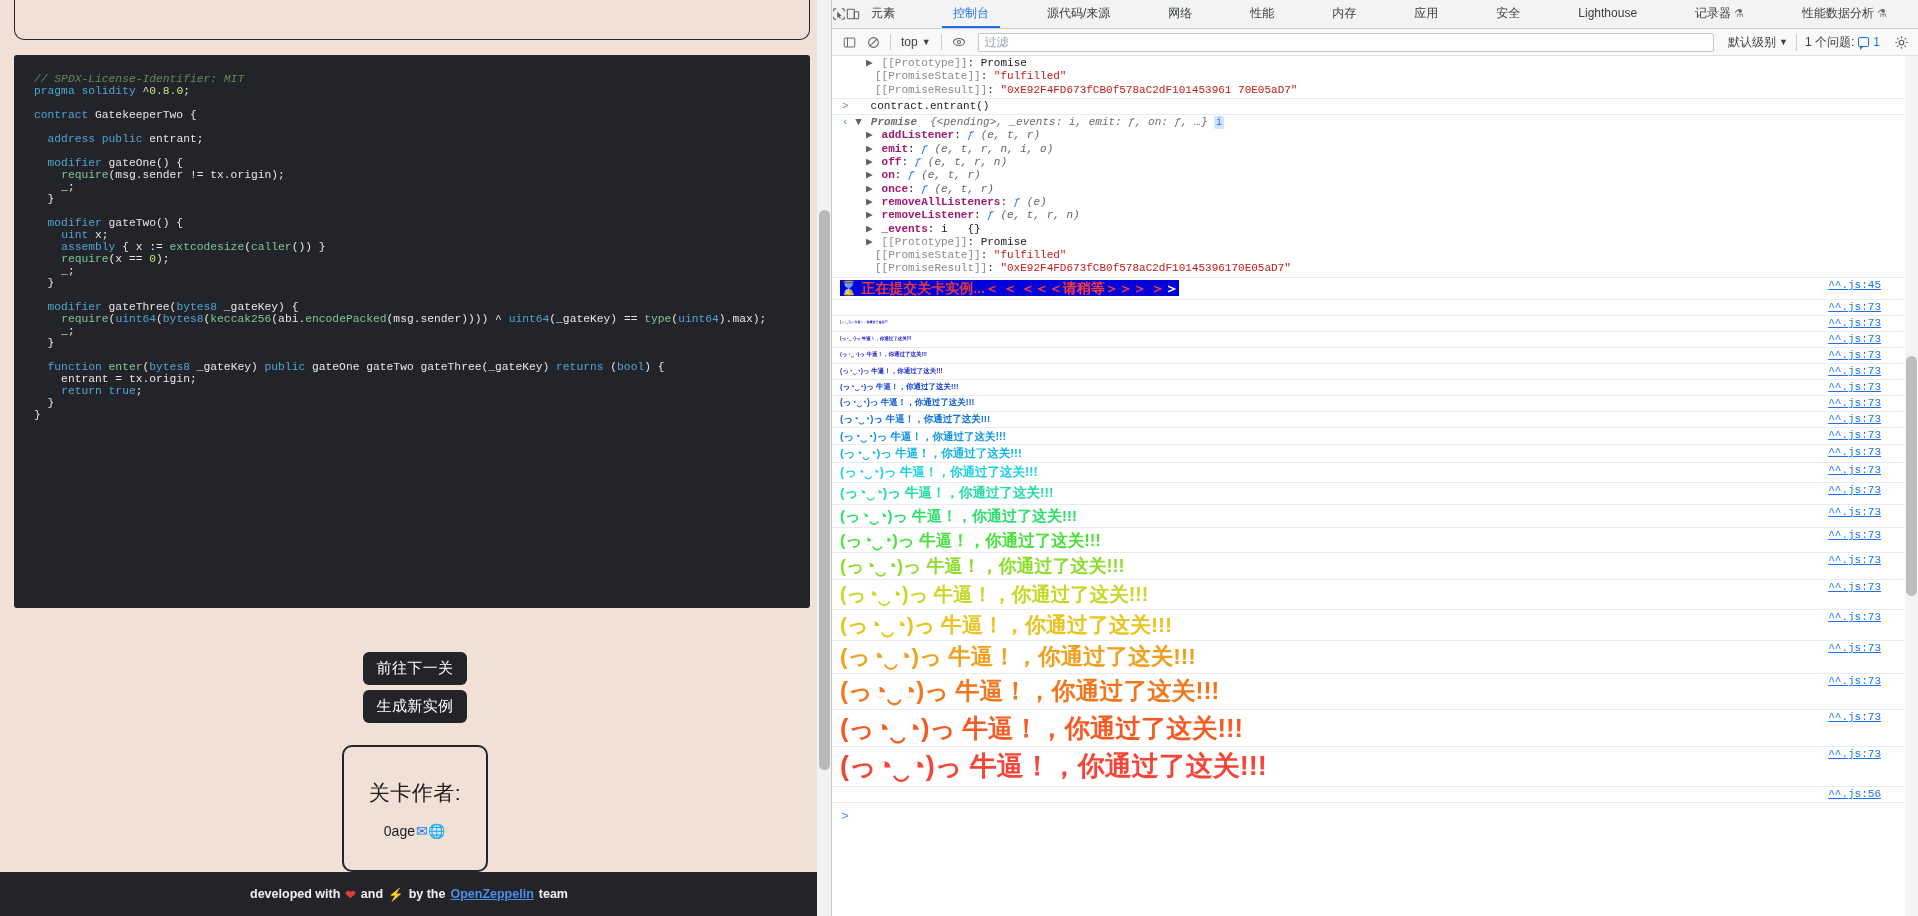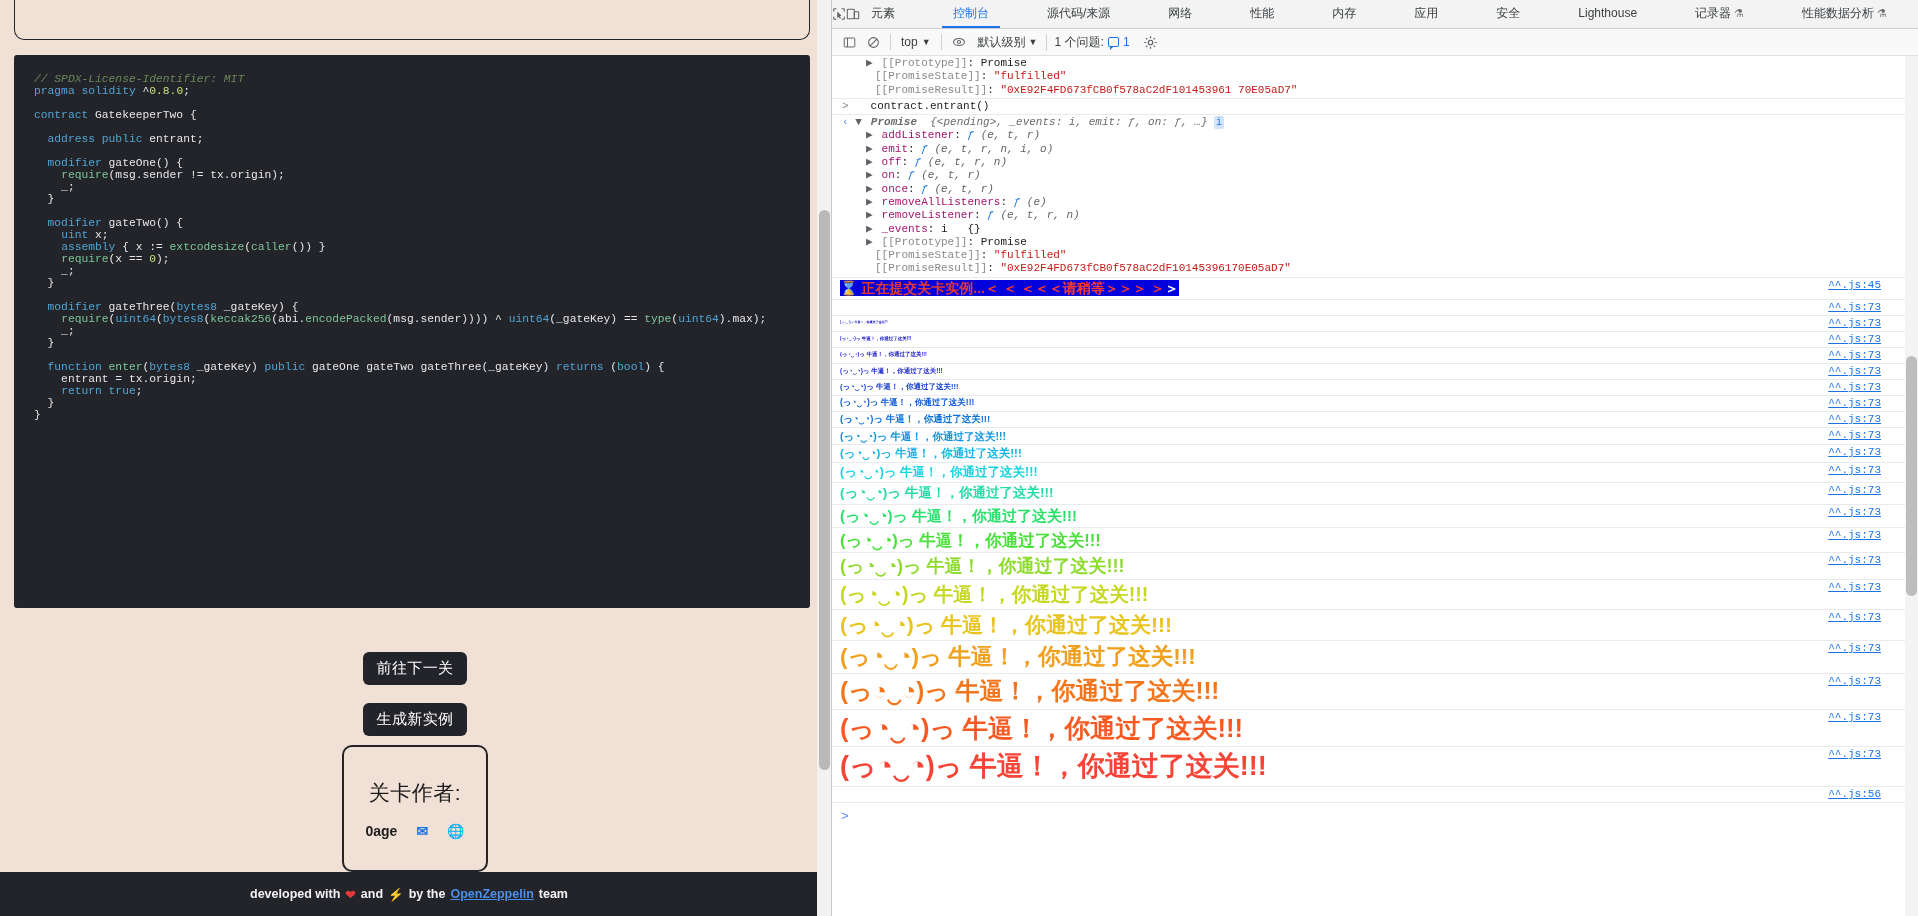--- a/index.html
+++ b/index.html
@@ -54,21 +54,21 @@
     position: absolute; left: 14px; top: 0px;
     width: 796px; height: 40px;
     background: #f0e0d6;
     border: 1px solid #23242a;
     border-top: none;
     border-radius: 0 0 10px 10px;
   }
 
   .btn-stack {
     position: absolute; left: 363px; top: 652px;
-    display: flex; flex-direction: column; gap: 18px;
+    display: flex; flex-direction: column; gap: 5px;
     width: 104px;
   }
   .oz-btn {
     background: #23242a;
     color: #ffffff;
     border: none;
     border-radius: 6px;
     font-family: "Liberation Sans", sans-serif;
     font-size: 15px;
     padding: 7px 9px;
@@ -82,21 +82,21 @@
     left: 342px; top: 745px;
     width: 146px; height: 127px;
     border: 2px solid #23242a;
     border-radius: 10px;
     background: #f0e0d6;
     display: flex; flex-direction: column;
     align-items: center; justify-content: center;
     gap: 16px;
   }
   .author-title { font-size: 21px; color: #1c1c1c; letter-spacing: 0.5px; }
-  .author-row { display: flex; align-items: center; gap: 19px; font-size: 14px; font-weight: bold; color: #1c1c1c; }
+  .author-row { display: flex; align-items: center; gap: 1px; font-size: 14px; font-weight: normal; color: #1c1c1c; }
   .ic-mail, .ic-globe { font-size: 14px; color: #1a73e8; }
 
   .footer {
     position: absolute; left: 0; bottom: 0;
     width: 818px; height: 44px;
     background: #23242a;
     color: #f2f2f2;
     display: flex; align-items: center; justify-content: center;
     gap: 5px;
     font-size: 12.5px; font-weight: bold;
@@ -178,21 +178,21 @@
     padding: 1px 0 1px 0;
     min-height: 16px;
   }
   .msg-body { flex: 1 1 auto; min-width: 0; padding-left: 8px; }
   .msg-src { flex: 0 0 auto; padding-right: 24px; color: #1a73e8; text-decoration: underline; font-family:"Liberation Mono", monospace; font-size: 11px; cursor: pointer; white-space: nowrap; }
 
   .obj-line { font-family: "Liberation Mono","DejaVu Sans Mono", monospace; font-size: 11px; line-height: 13.3px; white-space: pre; color: #202124; }
   .tri { color: #5f6368; display:inline-block; width: 9px; cursor:pointer;}
   .tri.open { }
   .p-gray { color: #8a8a8a; }
-  .p-name { color: #a3146e; font-weight: normal; }
+  .p-name { color: #a3146e; font-weight: bold; }
   .p-str  { color: #c41a16; }
   .p-fn   { color: #1a73e8; font-style: italic; }
   .p-args { color: #5f6368; font-style: italic; }
   .p-italic { font-style: italic; color:#6a6a6a;}
   .p-key  { color: #202124; }
   .arrow-in  { color: #8a8a8a; }
   .arrow-out { color: #5b8ff9; }
   .info-badge { display:inline-block; background:#d2e3fc; color:#1a73e8; border-radius:2px; padding:0 2px; font-size:10px;}
 
   .prompt-row { display:flex; align-items:center; padding: 6px 0 6px 9px; }
@@ -362,20 +362,23 @@
         <span>top</span>
         <span style="font-size:9px;">▼</span>
       </div>
       <div class="tb-sep"></div>
       <div class="tb-icon">
         <svg width="14" height="14" viewBox="0 0 16 16">
             <ellipse cx="8" cy="8" rx="6.2" ry="4" stroke="#5f6368" stroke-width="1.2" fill="none"></ellipse>
             <circle cx="8" cy="8" r="1.8" stroke="#5f6368" stroke-width="1.2" fill="none"></circle>
           </svg>
       </div>
+      <div class="filter-box">
+        <span>过滤</span>
+      </div>
       <div class="lvl-select">
         <span>默认级别</span>
         <span style="font-size:9px;">▼</span>
       </div>
       <div class="issue-count">
         <span>1 个问题:</span>
         <span class="sq-icon"></span>
         <span style="color:#1a73e8;">1</span>
       </div>
       <div class="tb-icon">

